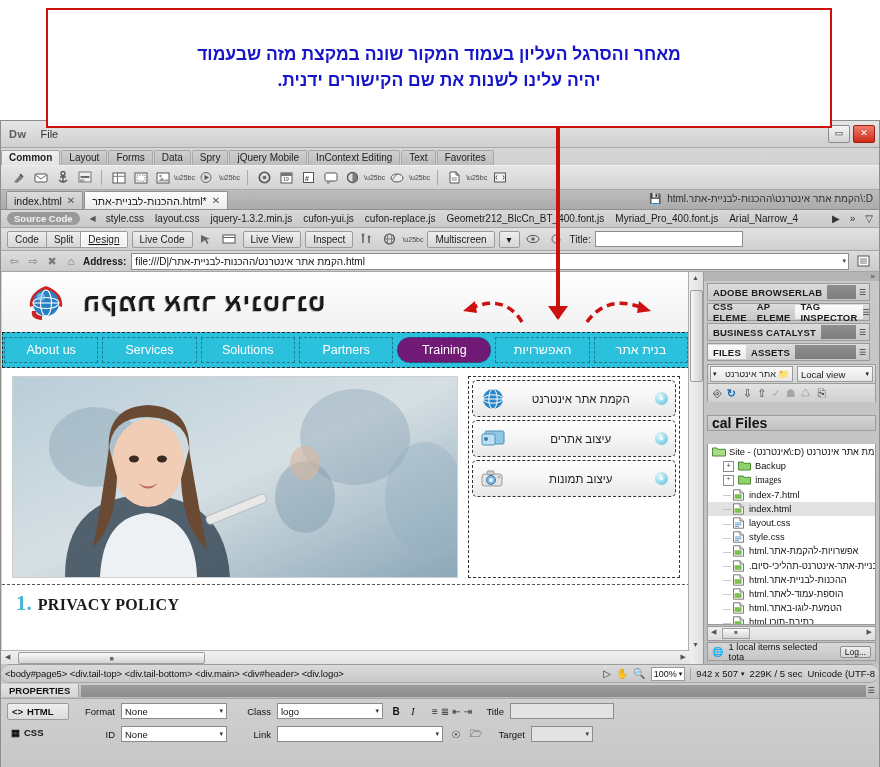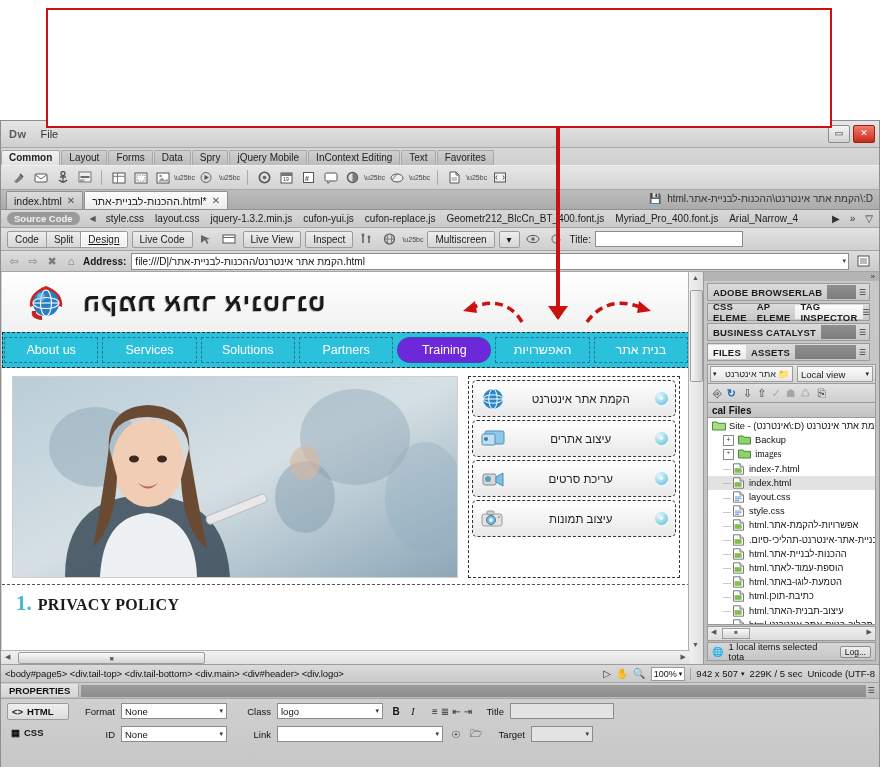--- a/index.html
+++ b/index.html
@@ -134,21 +134,21 @@
   }
   .navbar{
     height:36px;background:#2bc0dc;display:flex;direction:rtl;align-items:center;
     outline:1px dashed #2a2a2a;outline-offset:-1px;
   }
   .navitem{
     flex:1;height:26px;margin:0 2px;display:flex;align-items:center;justify-content:center;
     color:#ffffff;font-size:12.5px;border:1px dashed #1b7e93;box-sizing:border-box;
   }
   .navitem.sel{
-    background:#6d28d9;border-radius:14px;border:1px dashed #0d6a88;
+    background:#701a75;border-radius:14px;border:1px dashed #0d6a88;
   }
   .navitem.ltr{direction:ltr;}
   .site-body{display:flex;direction:rtl;padding:8px 10px 0 10px;gap:10px;}
   .photo{
     width:452px;height:200px;border:1px solid #cfcfcf;position:relative;overflow:hidden;
     background:linear-gradient(120deg,#9fb9c9,#c8d6dd 45%,#7e99ab);
   }
   .svcbox{width:215px;border:1px dashed #333;padding:3px;box-sizing:border-box;}
   .svcitem{
     height:35px;margin-bottom:3px;border:1px dashed #333;border-radius:5px;
@@ -207,22 +207,22 @@
   }
   .viewsel{
     display:flex;align-items:center;justify-content:space-between;height:14px;padding:0 3px;width:68px;
     background:linear-gradient(#fafafa,#e6e6e6);border:1px solid #9b9b9b;font-size:9.5px;
   }
   .files-icons{display:flex;align-items:center;gap:5px;height:17px;padding:1px 5px 0 5px;
     background:linear-gradient(#e2e2e2,#d0d0d0);margin:0 3px;border-left:1px solid #9b9b9b;border-right:1px solid #9b9b9b;}
   .files-icons span{font-size:11px;color:#3a3a3a;}
   .files-icons .dim{color:#a6a6a6;}
   .lfhead{
-    margin:0 3px;height:14px;background:linear-gradient(#d3d3d3,#c2c2c2);
-    border:1px solid #9b9b9b;font-size:10px;font-weight:bold;color:#111;
+    margin:13px 3px;height:14px;background:linear-gradient(#d3d3d3,#c2c2c2);
+    border:1px solid #9b9b9b;font-size:14px;font-weight:bold;color:#111;
     display:flex;align-items:center;padding-left:4px;
   }
   .filelist{
     margin:0 3px 0 3px;flex:1;background:#ffffff;border:1px solid #9b9b9b;border-top:none;
     overflow:hidden;padding-top:1px;
   }
   .frow{display:flex;align-items:center;height:14.2px;font-size:9.3px;color:#111;padding-left:3px;white-space:nowrap;}
   .frow.sel{background:#e2e2e2;}
   .frow .exp{width:9px;height:9px;border:1px solid #8a8a8a;background:#fff;font-size:7px;
     line-height:7px;text-align:center;color:#333;margin-right:3px;}
@@ -239,21 +239,21 @@
   .rp-scroll .a2{position:absolute;right:3px;top:1px;font-size:7px;color:#555;}
   .rp-status{display:flex;align-items:center;gap:5px;height:17px;margin:1px 3px 3px 3px;padding:0 4px;
     background:linear-gradient(#d7d7d7,#c6c6c6);border:1px solid #9b9b9b;font-size:9.3px;color:#111;}
   .rp-status .logbtn{margin-left:auto;font-size:8.5px;border:1px solid #8e8e8e;border-radius:2px;
     padding:0 4px;background:linear-gradient(#efefef,#d6d6d6);}
 
   
   .statusbar{
     display:flex;align-items:center;height:17px;padding:0 4px;gap:5px;
     background:linear-gradient(#dadada,#c9c9c9);border-top:1px solid #9c9c9c;border-bottom:1px solid #a5a5a5;
-    font-size:9.5px;color:#111;
+    font-size:9.5px;color:#111;border-radius:9px;
   }
   .tagpath{flex:1;font-family:"Liberation Sans",sans-serif;letter-spacing:-.1px;}
   .statusbar .tool{font-size:10px;color:#3a3a3a;}
   .statusbar .zoom{display:flex;align-items:center;gap:2px;border:1px solid #9b9b9b;background:#fff;
     padding:0 2px;height:12px;font-size:9px;}
   .statusbar .dim{display:flex;align-items:center;gap:3px;}
   .vsepb{width:1px;height:12px;background:#a3a3a3;}
 
   .props{background:linear-gradient(#d2d2d2,#c6c6c6);border-bottom:1px solid #9c9c9c;}
   .props-head{height:15px;display:flex;align-items:center;position:relative;
@@ -282,20 +282,22 @@
   .listicons span{font-size:10px;color:#2a2a2a;}
   .tgt{width:54px;}
   .ttl2{width:96px;background:#e3e3e3;}
   .props-buttons{display:flex;justify-content:center;gap:8px;padding:4px 0 6px 0;}
 </style>
 </head>
 <body>
 
 <div id="callout">
   <div class="ctext">
+    <div>מאחר והסרגל העליון בעמוד המקור שונה במקצת מזה שבעמוד</div>
+    <div>יהיה עלינו לשנות את שם הקישורים ידנית.</div>
   </div>
 </div>
 <div id="callout-arrow"></div>
 <div id="callout-arrowhead"></div>
 
 <div id="dw">
 
   <div class="titlebar">
     <span class="dwlogo">Dw</span>
     <span class="menuitem">File</span>
@@ -593,29 +595,20 @@
                 <span class="dot">✦</span>
                 <span class="lbl">עיצוב אתרים</span>
                 <span class="svcicon"><svg width="26" height="24" viewBox="0 0 26 24">
                     <rect x="5" y="4" width="19" height="13" rx="1.5" fill="#8fc7e8" stroke="#4d8fb8"></rect>
                     <rect x="2" y="7" width="13" height="11" rx="1.5" fill="#bfe0f2" stroke="#4d8fb8"></rect>
                     <circle cx="6" cy="12" r="2" fill="#3b7fa8"></circle>
                   </svg></span>
               </div>
               <div class="svcitem">
                 <span class="dot">✦</span>
-                <span class="lbl">עריכת סרטים</span>
-                <span class="svcicon"><svg width="26" height="24" viewBox="0 0 26 24">
-                    <rect x="3" y="7" width="13" height="11" rx="2" fill="#d8d8d8" stroke="#888"></rect>
-                    <path d="M16 10 L23 6 V19 L16 15 Z" fill="#7fbfe4" stroke="#4d8fb8"></path>
-                    <circle cx="8" cy="12" r="3" fill="#5a9ec4"></circle>
-                  </svg></span>
-              </div>
-              <div class="svcitem">
-                <span class="dot">✦</span>
                 <span class="lbl">עיצוב תמונות</span>
                 <span class="svcicon"><svg width="26" height="24" viewBox="0 0 26 24">
                     <rect x="2" y="7" width="20" height="12" rx="2.5" fill="#e2e2e2" stroke="#999"></rect>
                     <rect x="7" y="4" width="7" height="3.5" rx="1" fill="#cfcfcf" stroke="#999"></rect>
                     <circle cx="11" cy="13" r="4.5" fill="#79b8dc" stroke="#3f7da4"></circle>
                     <circle cx="11" cy="13" r="2" fill="#eaf6fc"></circle>
                     <circle cx="19" cy="10" r="1.2" fill="#aaa"></circle>
                   </svg></span>
               </div>
             </div>

